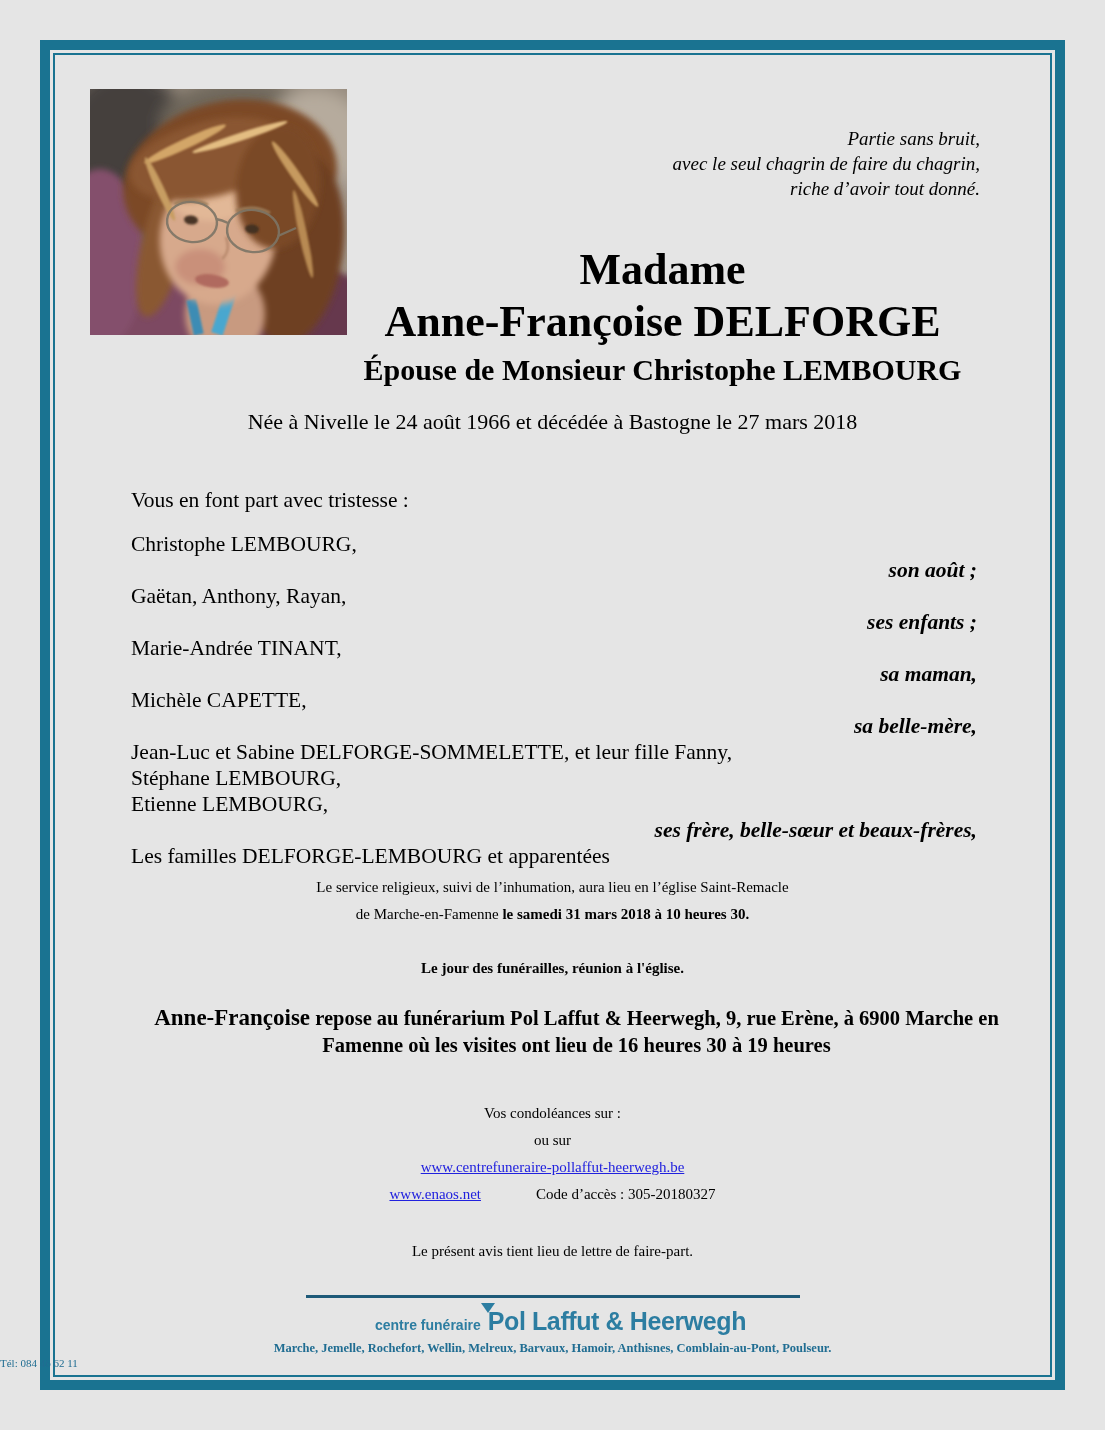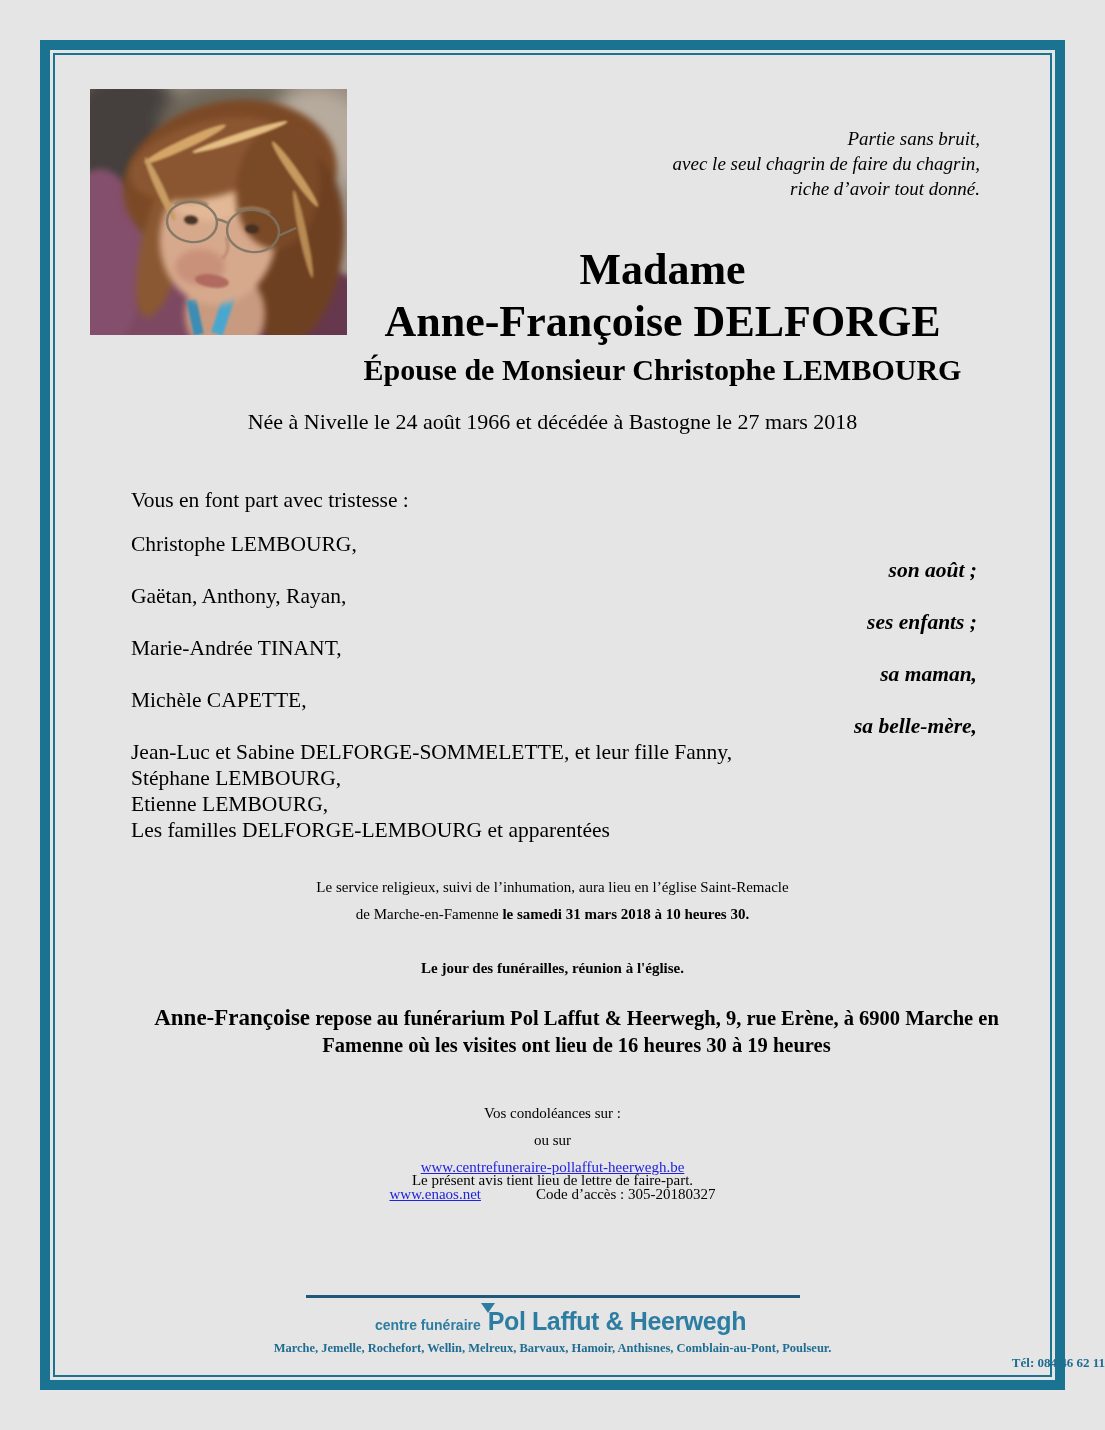--- a/index.html
+++ b/index.html
@@ -42,21 +42,21 @@
     font-size:21.5px;line-height:26px;
   }
   .body-block .intro{margin-bottom:18px;}
   .rel{text-align:right;font-weight:bold;font-style:italic;}
   .centered{position:absolute;left:0;right:0;text-align:center;font-size:15px;line-height:27px;}
   .service{top:874px;}
   .jour{top:955px;font-weight:bold;}
   .repose{top:1004px;font-weight:bold;font-size:20.5px;margin-left:48px;}
   .repose .big-name{font-size:23px;}
   .condoleances{top:1100px;}
-  .closing{top:1167px;}
+  .closing{top:1238px;}
   .link{color:#2121de;text-decoration:underline;cursor:pointer;}
   .enaos-row{display:flex;justify-content:center;align-items:flex-end;gap:55px;}
   .rule{
     position:absolute;left:306px;top:1295px;width:494px;height:3px;background:#1e5a78;
   }
   .logo-row{
     position:absolute;left:16px;right:0;top:1307px;
     display:flex;justify-content:center;align-items:baseline;gap:7px;
     font-family:"Liberation Sans","DejaVu Sans",sans-serif;color:#2c7da1;
   }
@@ -66,22 +66,22 @@
     position:absolute;top:-4px;left:calc(50% - 80px);
     width:0;height:0;
     border-left:7px solid transparent;border-right:7px solid transparent;
     border-top:10px solid #2c7da1;
   }
   .logo-locations{
     position:absolute;left:0;right:0;top:1341px;text-align:center;
     font-weight:bold;font-size:12.5px;line-height:14px;color:#206d92;
   }
   .logo-phone{
-    position:absolute;left:0;right:0;top:1356px;text-align:right;
-    font-weight:bold;font-size:13px;line-height:14px;color:#206d92;
+    position:absolute;left:0;right:0;top:1356px;text-align:left;
+    font-weight:normal;font-size:11px;line-height:14px;color:#206d92;
   }
 </style>
 </head>
 <body>
 
 <div class="page">
 
   <div class="border-outer"></div>
   <div class="border-inner"></div>
 
@@ -176,20 +176,21 @@
     <div class="rel">son août ;</div>
     <div>Gaëtan, Anthony, Rayan,</div>
     <div class="rel">ses enfants ;</div>
     <div>Marie-Andrée TINANT,</div>
     <div class="rel">sa maman,</div>
     <div>Michèle CAPETTE,</div>
     <div class="rel">sa belle-mère,</div>
     <div>Jean-Luc et Sabine DELFORGE-SOMMELETTE, et leur fille Fanny,</div>
     <div>Stéphane LEMBOURG,</div>
     <div>Etienne LEMBOURG,</div>
+    <div class="rel">ses frère, belle-sœur et beaux-frères,</div>
     <div>Les familles DELFORGE-LEMBOURG et apparentées</div>
   </div>
 
   <div class="centered service">
     <div>Le service religieux, suivi de l’inhumation, aura lieu en l’église Saint-Remacle</div>
     <div><span>de Marche-en-Famenne </span><b>le samedi 31 mars 2018 à 10 heures 30.</b></div>
   </div>
 
   <div class="centered jour">Le jour des funérailles, réunion à l'église.</div>
 

